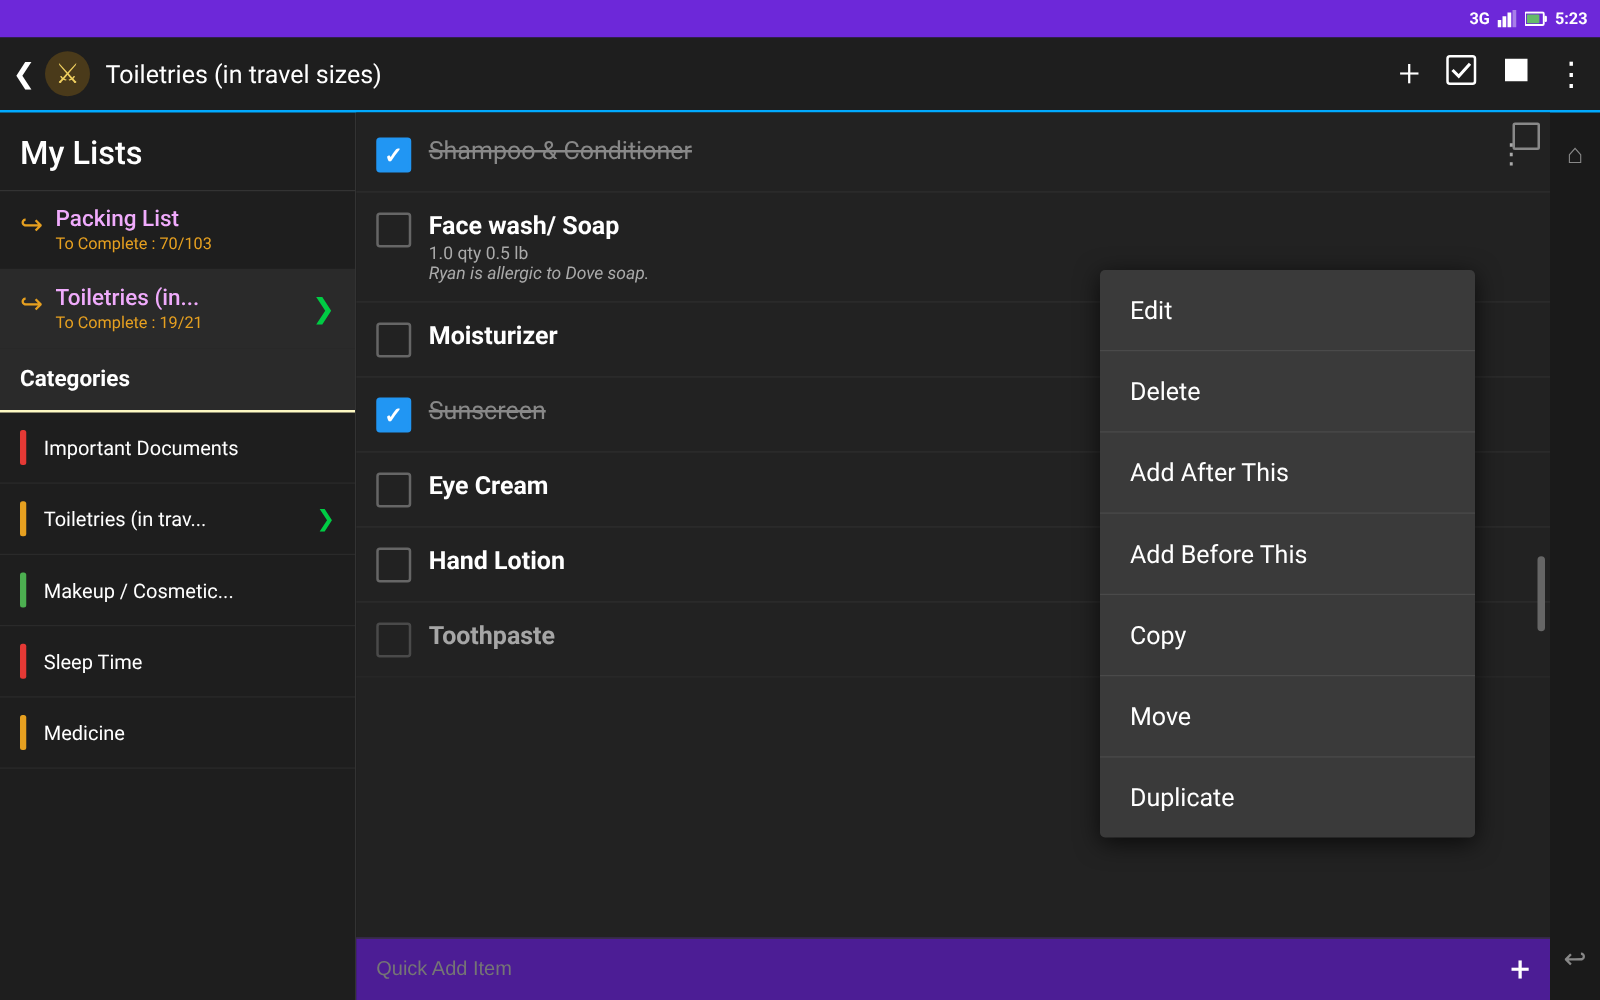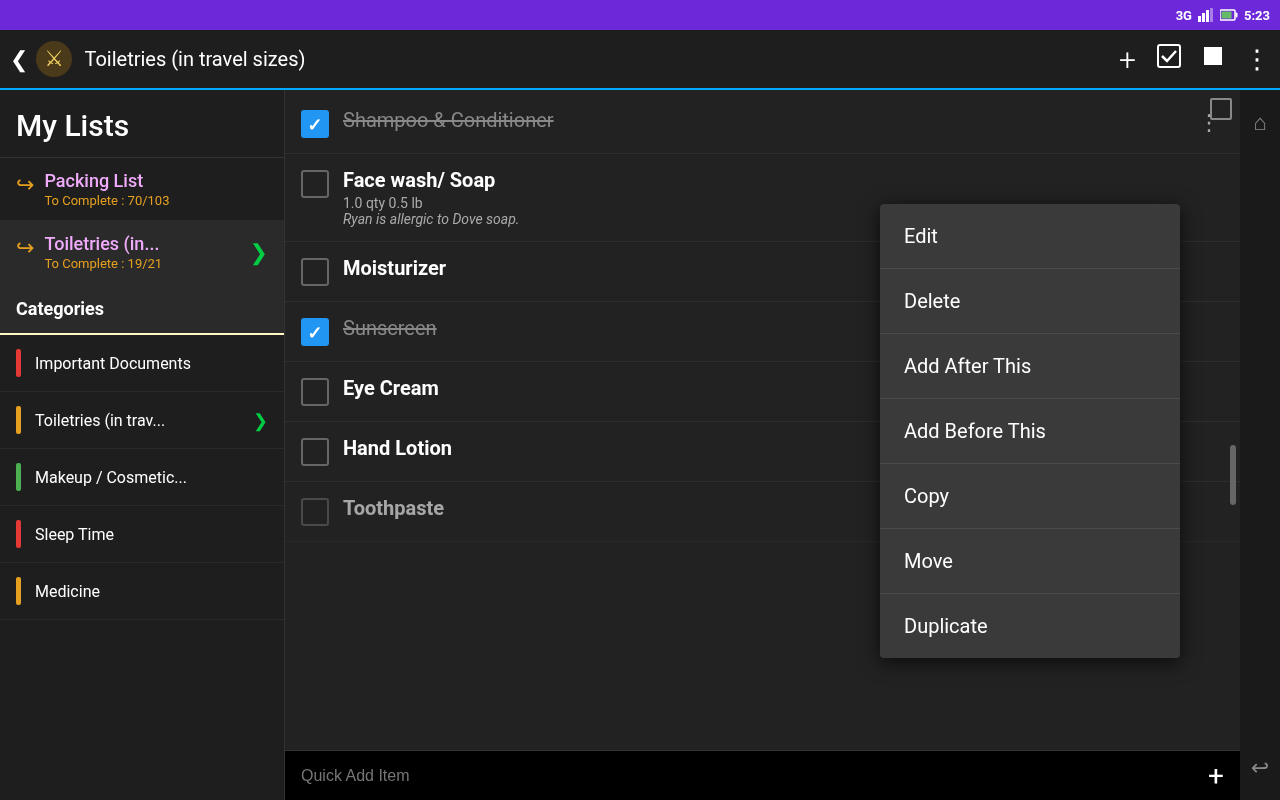--- a/index.html
+++ b/index.html
@@ -79,21 +79,21 @@
 
     
     .sidebar {
       width: 285px;
       background: #1e1e1e;
       border-right: 1px solid #333;
       overflow-y: auto;
       flex-shrink: 0;
     }
     .sidebar-my-lists {
-      font-size: 30px;
+      font-size: 26px;
       font-weight: 500;
       padding: 18px 16px 14px 16px;
       color: #fff;
       border-bottom: 1px solid #333;
     }
     .sidebar-list-item {
       display: flex;
       align-items: flex-start;
       padding: 12px 16px;
       border-bottom: 1px solid #2a2a2a;
@@ -240,21 +240,21 @@
       font-size: 22px;
       align-self: flex-start;
       margin-top: 2px;
       cursor: pointer;
       padding: 0 4px;
     }
 
     
     .quick-add-bar {
       height: 50px;
-      background: #000000;
+      background: #4c1d95;
       border-top: 1px solid #333;
       display: flex;
       align-items: center;
       padding: 0 16px;
     }
     .quick-add-input {
       flex: 1;
       background: transparent;
       border: none;
       outline: none;
@@ -263,21 +263,21 @@
     }
     .quick-add-plus {
       color: #fff;
       font-size: 28px;
       cursor: pointer;
     }
 
     
     .context-menu {
       position: absolute;
-      top: 114px;
+      top: 126px;
       right: 60px;
       width: 300px;
       background: #3a3a3a;
       border-radius: 4px;
       overflow: hidden;
       z-index: 100;
       box-shadow: 0 4px 20px rgba(0,0,0,0.7);
     }
     .context-menu-item {
       padding: 20px 24px;

